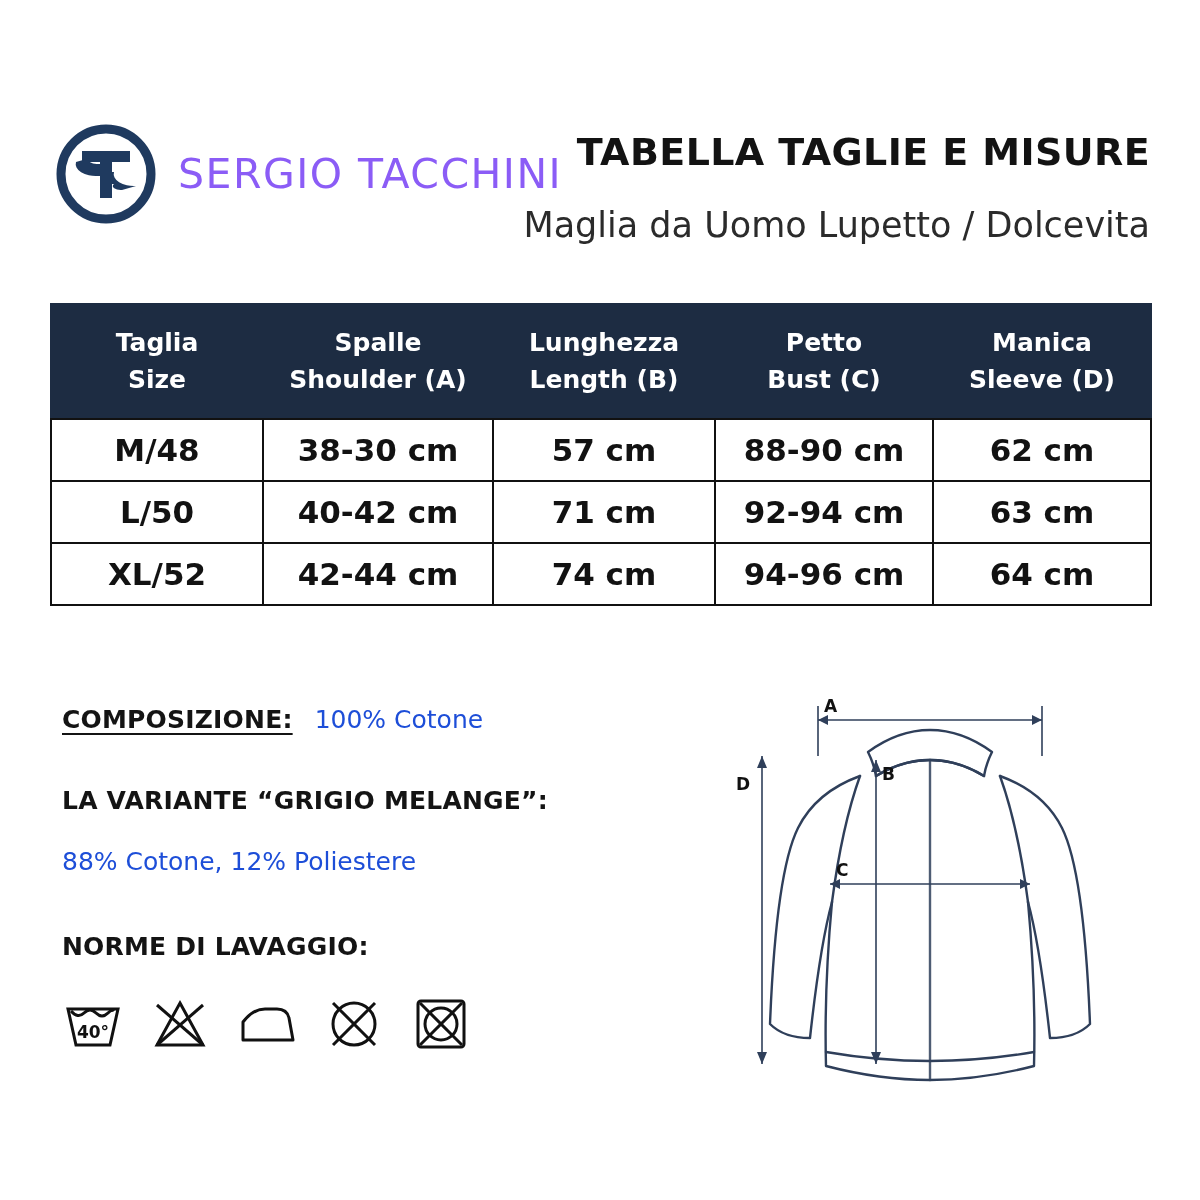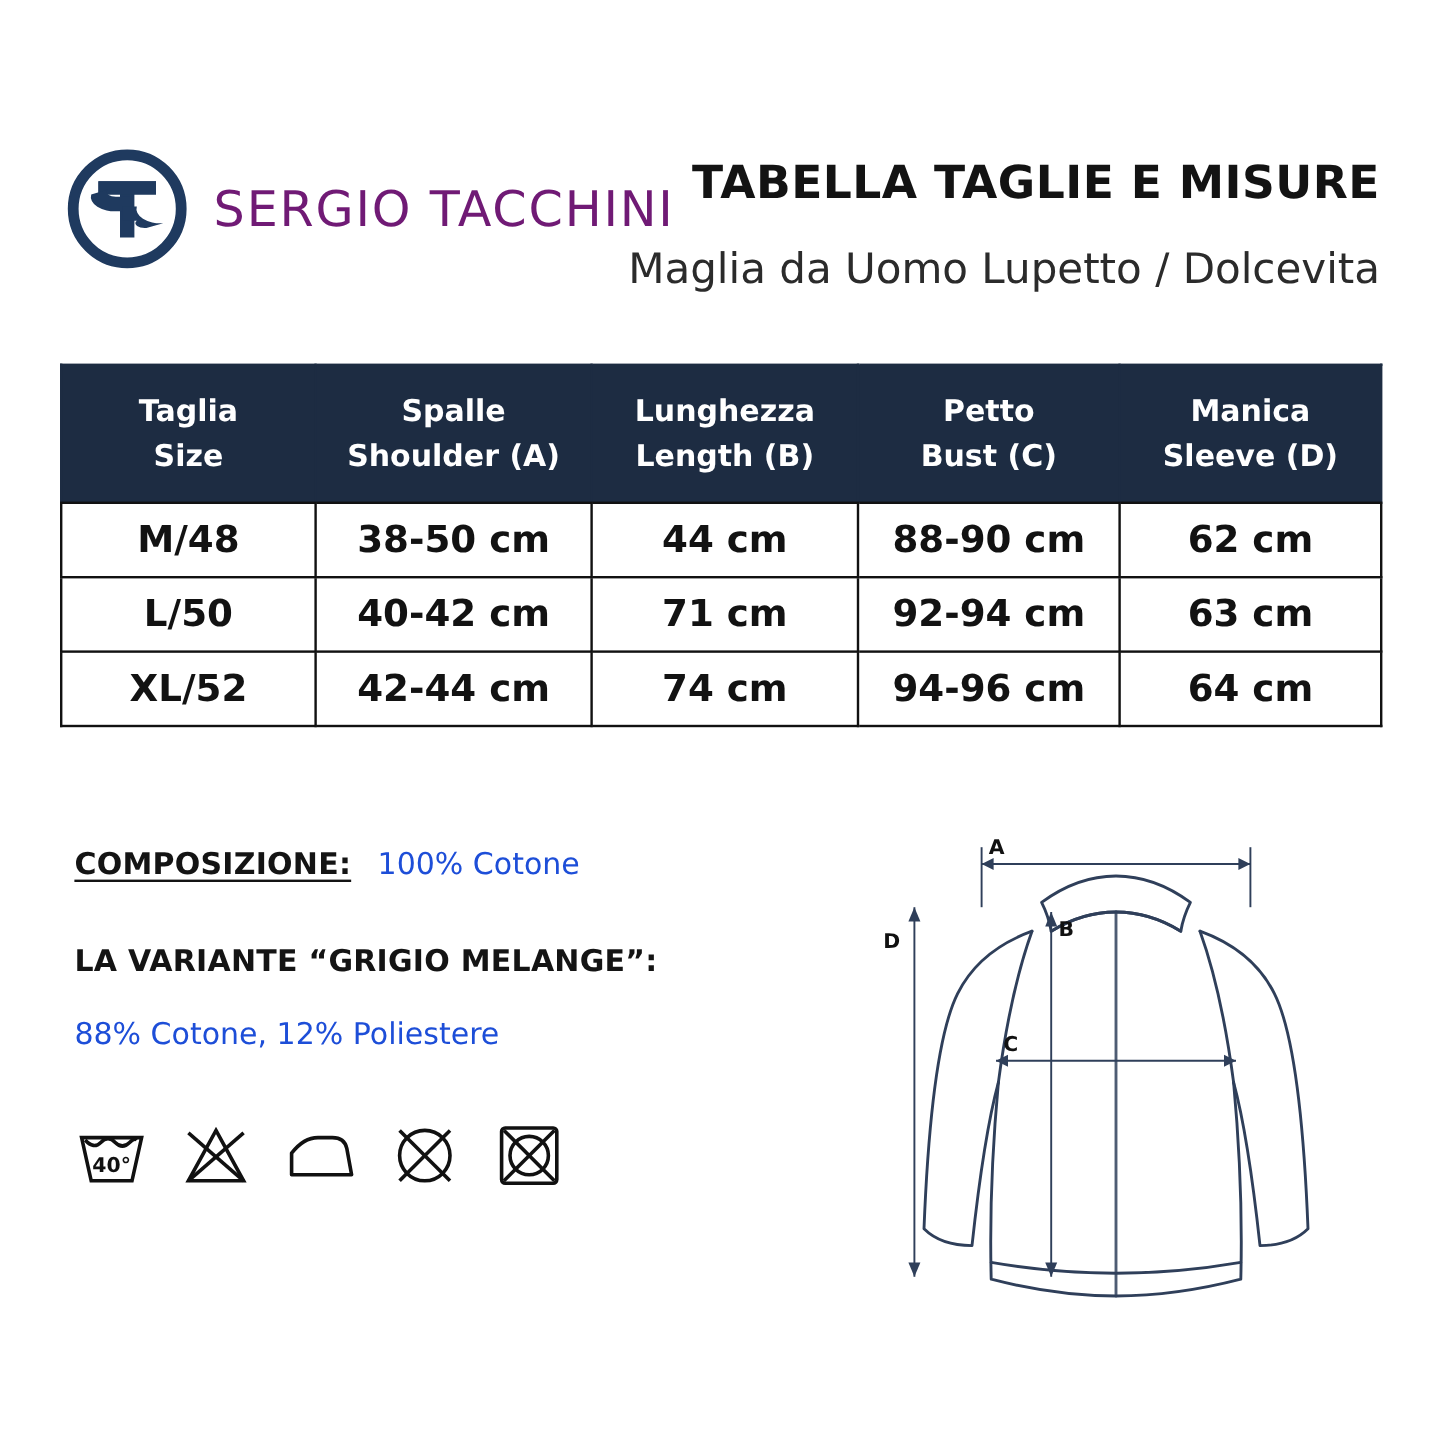--- a/index.html
+++ b/index.html
@@ -33,21 +33,21 @@
     gap: 18px;
   }
   .brand-logo {
     width: 108px;
     height: 108px;
   }
   .brand-name {
     font-size: 41px;
     font-weight: 400;
     letter-spacing: 1.5px;
-    color: #701a75;
+    color: #8b5cf6;
     font-family: "DejaVu Sans", "Liberation Sans", sans-serif;
   }
   .title-block {
     position: absolute;
     right: 50px;
     top: 22px;
     text-align: right;
     width: 680px;
   }
   .title-main {
@@ -217,22 +217,22 @@
       </th>
       <th>
         <span>Manica</span>
         <span class="hdr-line2">Sleeve (D)</span>
       </th>
     </tr>
   </thead>
   <tbody>
     <tr>
       <td>M/48</td>
-      <td>38-50 cm</td>
-      <td>44 cm</td>
+      <td>38-30 cm</td>
+      <td>57 cm</td>
       <td>88-90 cm</td>
       <td>62 cm</td>
     </tr>
     <tr>
       <td>L/50</td>
       <td>40-42 cm</td>
       <td>71 cm</td>
       <td>92-94 cm</td>
       <td>63 cm</td>
     </tr>
@@ -252,20 +252,21 @@
     <span class="info-label underline">COMPOSIZIONE:</span>
     <span class="info-value">100% Cotone</span>
   </div>
 
   <div class="info-block-2">
     <span class="info-label">LA VARIANTE “GRIGIO MELANGE”:</span>
     <span class="info-value">88% Cotone, 12% Poliestere</span>
   </div>
 
   <div class="info-block-3">
+    <span class="info-label">NORME DI LAVAGGIO:</span>
 
     <div class="care-icons">
 
       <span class="care-icon">
         <svg width="62" height="62" viewBox="0 0 62 62" aria-hidden="true">
           <path d="M6 16 L56 16 L48 52 L14 52 Z" fill="none" stroke="#111" stroke-width="3"></path>
           <path d="M9 18 q7 8 13 2 q6 -6 12 0 q6 6 12 0 q4 -4 6 -2" fill="none" stroke="#111" stroke-width="3"></path>
           <text x="31" y="45" font-size="17" font-family="DejaVu Sans, sans-serif" font-weight="700" text-anchor="middle" fill="#111">40°</text>
         </svg>
       </span>

